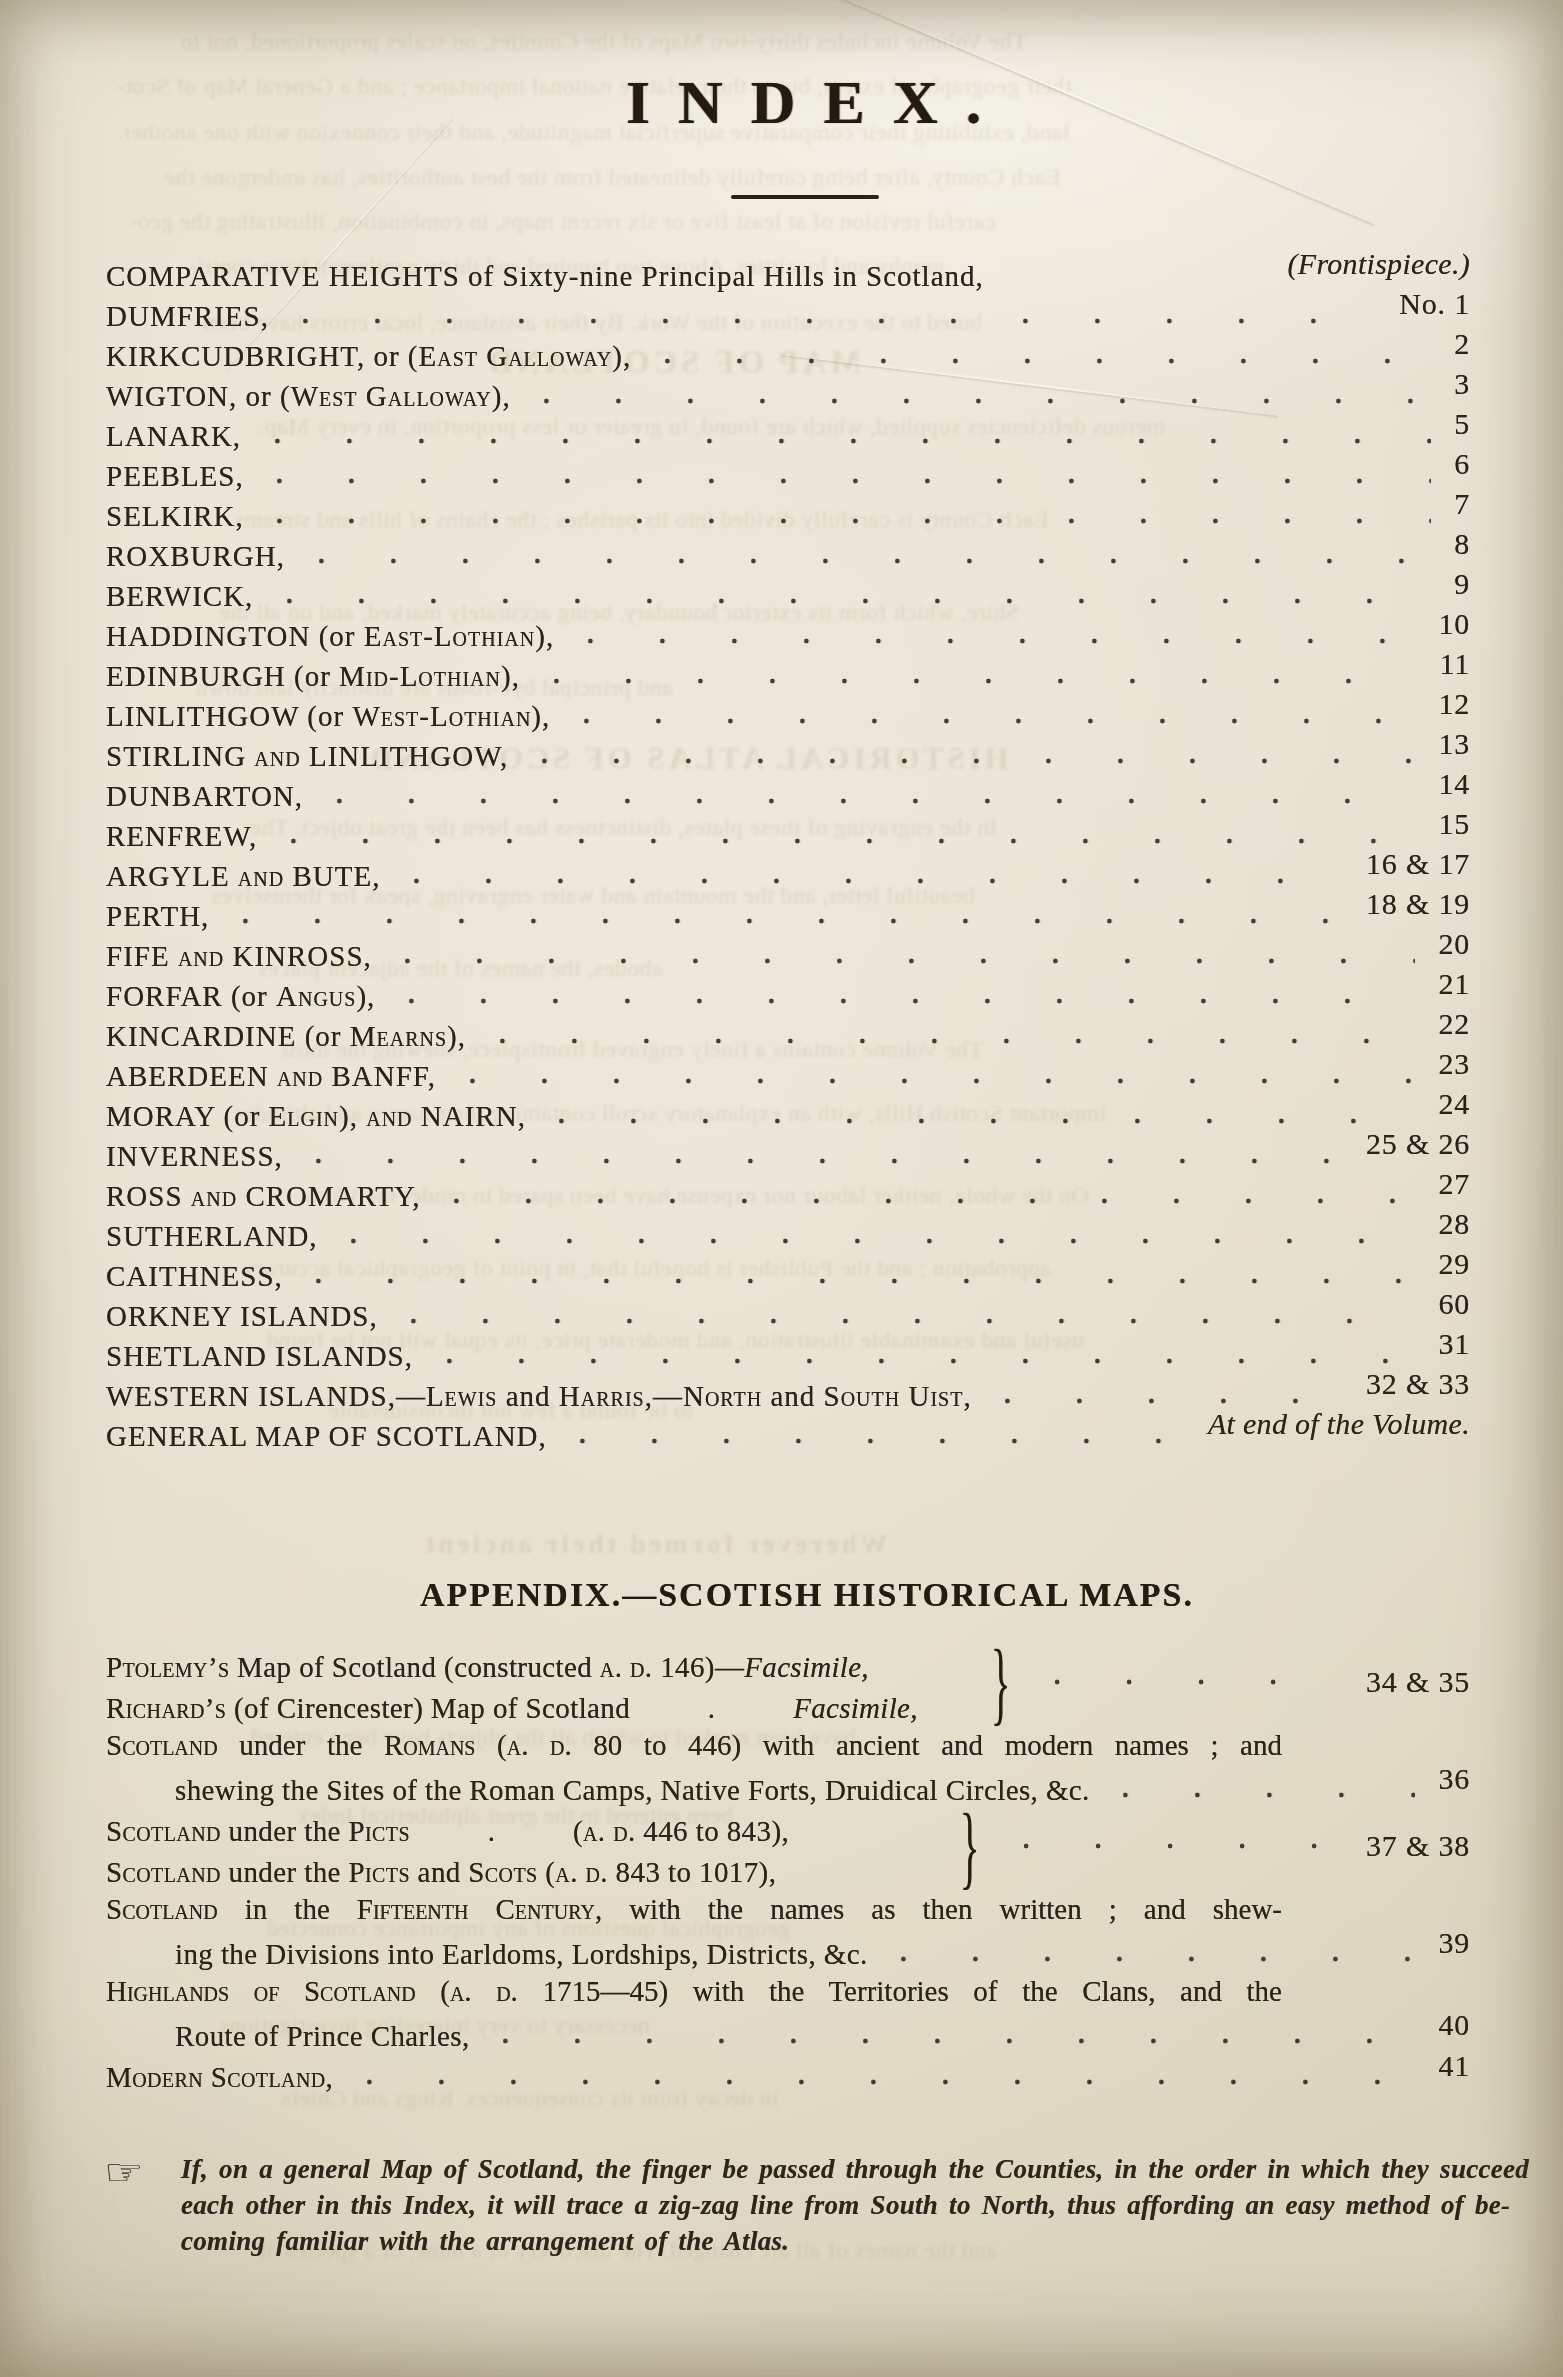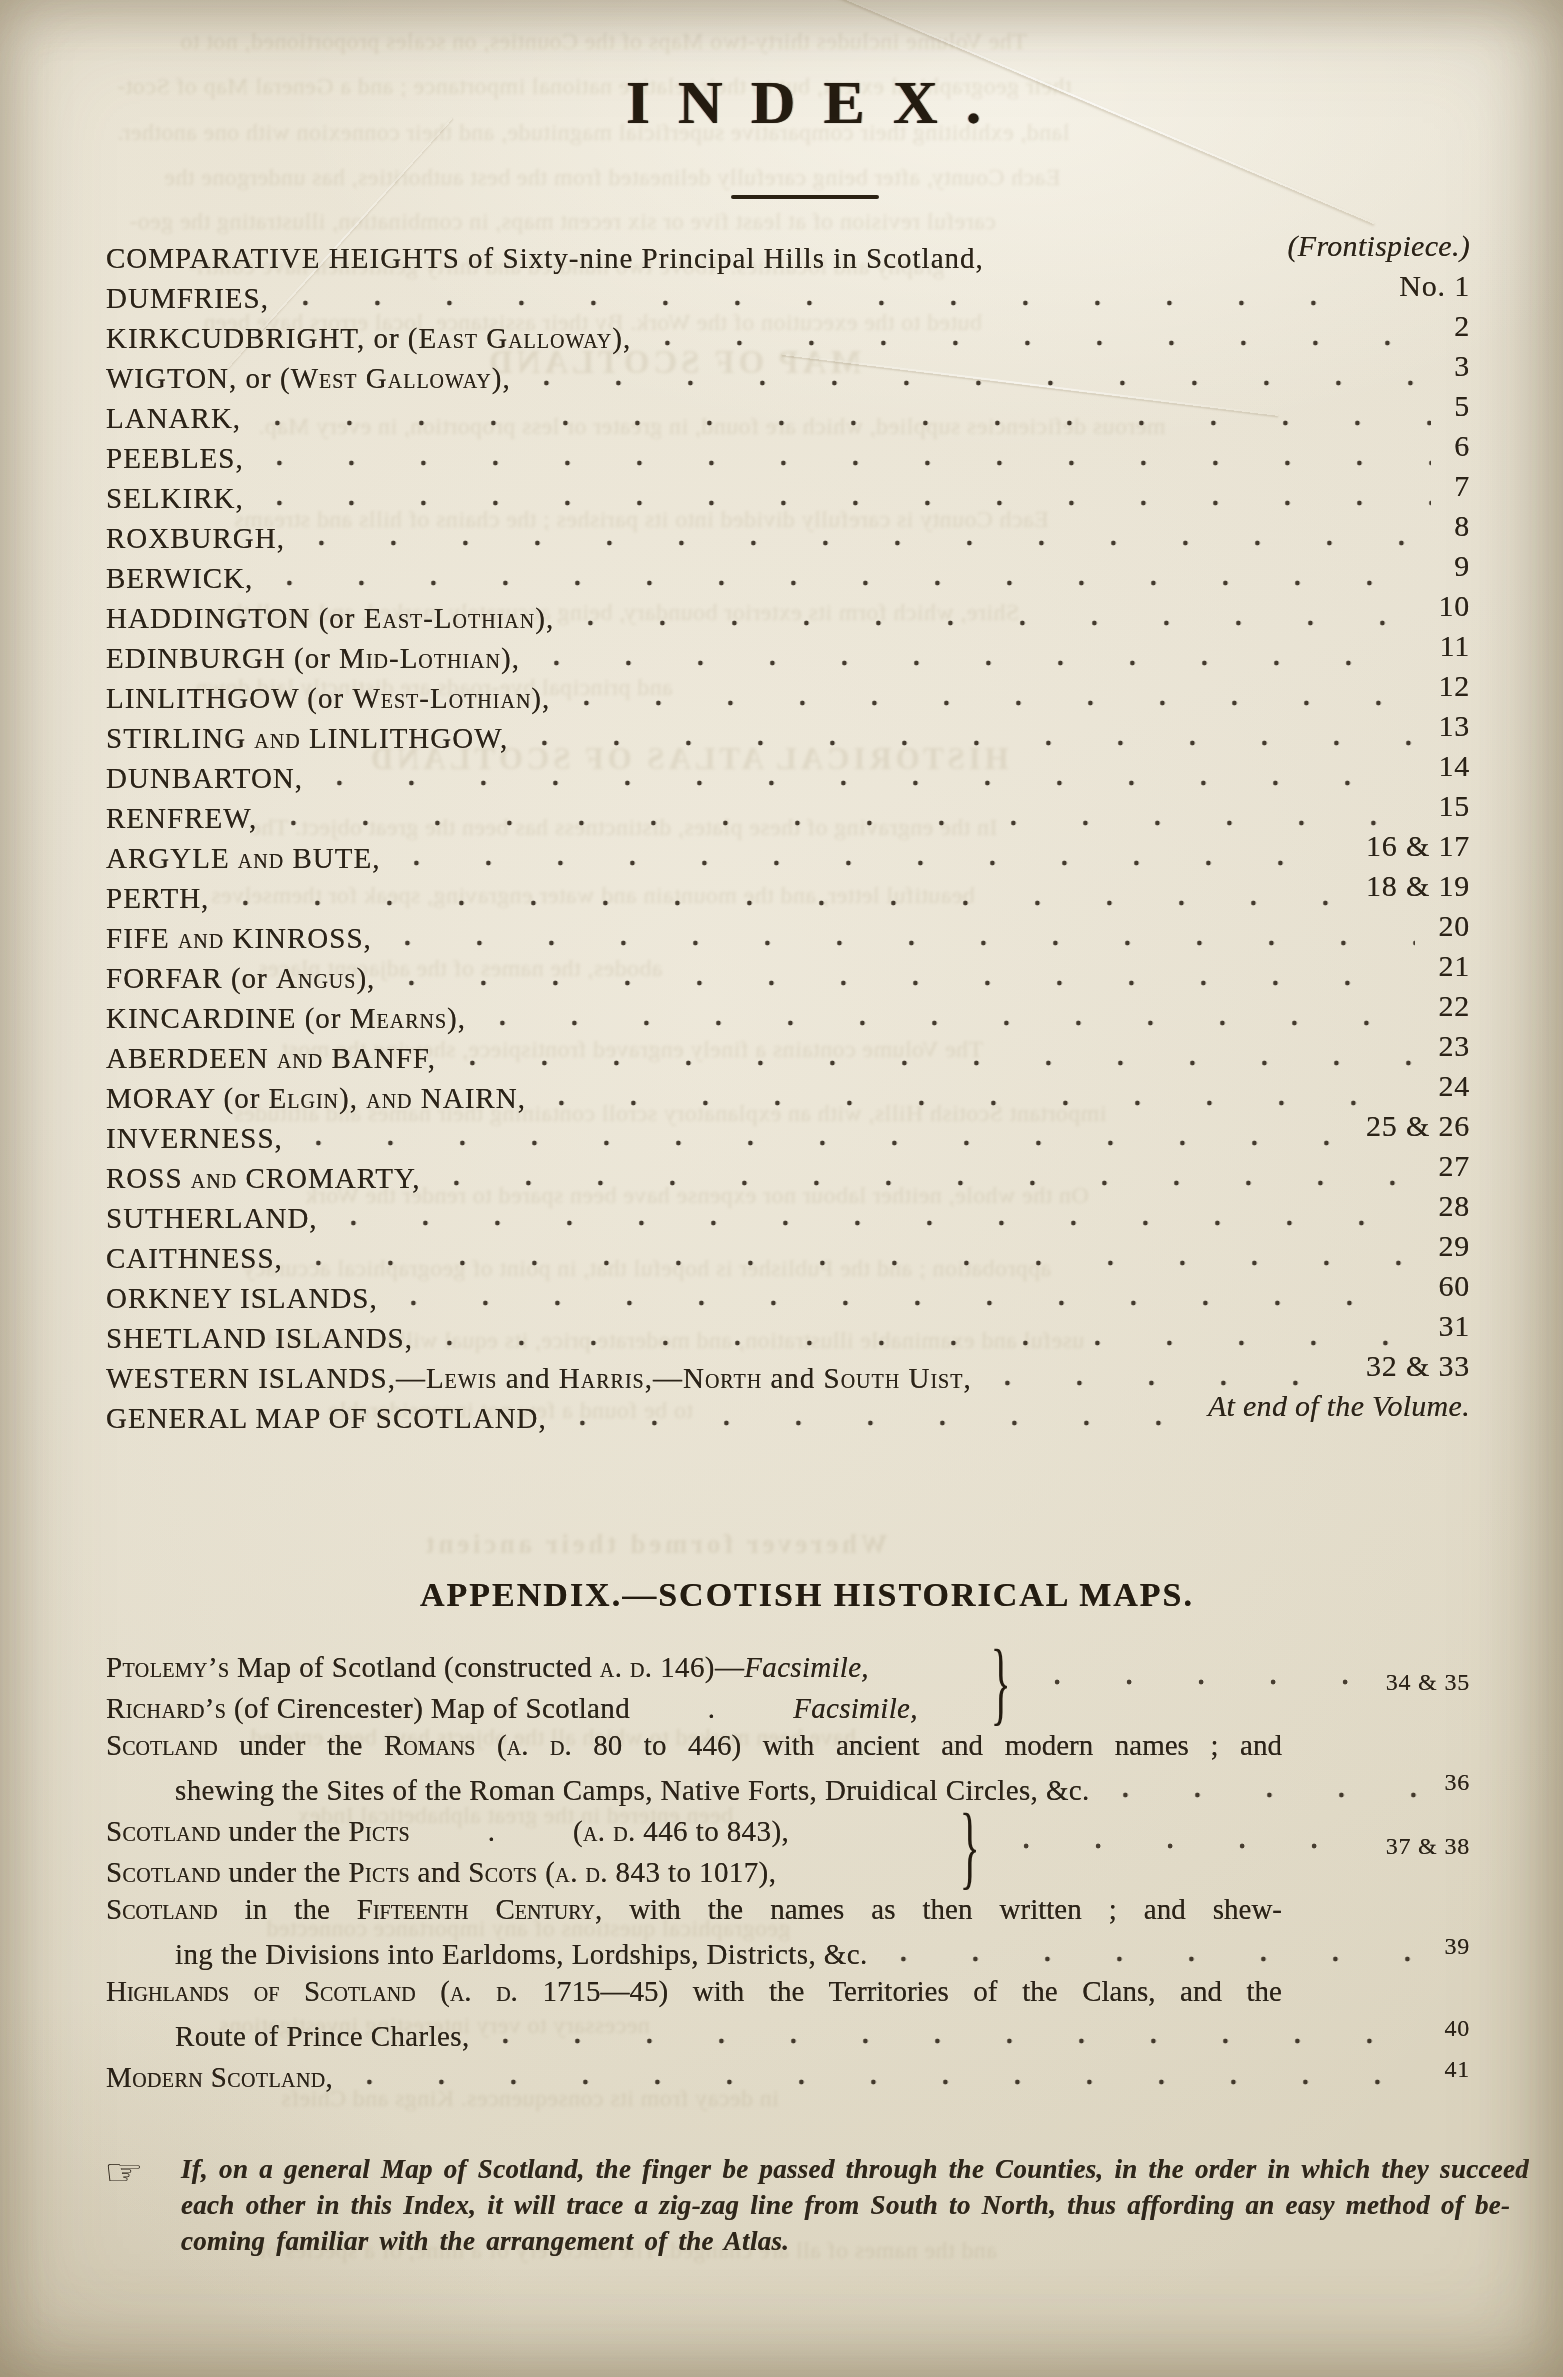--- a/index.html
+++ b/index.html
@@ -71,21 +71,21 @@
     font-size: 62px; font-weight: bold; color: #241c11;
     letter-spacing: 28px; padding-left: 28px; box-sizing: border-box;
     text-shadow: -1.2px 0 0 rgba(150, 60, 40, 0.22), 1.2px 0 0 rgba(40, 90, 90, 0.18), 0 0 0.8px rgba(36,28,17,0.8);
   }
   .rule {
     position: absolute; top: 195px; left: 50%; margin-left: -57px;
     width: 148px; height: 3.9px; background: #2a2113; border-radius: 2.3px;
     box-shadow: 0 0.8px 0 rgba(255,255,255,0.3);
   }
 
-  #index-rows { position: absolute; top: 233px; left: 0; width: 100%; text-align: right; }
+  #index-rows { position: absolute; top: 251px; left: 0; width: 100%; text-align: right; }
   .row { display: flex; align-items: flex-end; height: 40px; }
   .lab {
     font-size: 29px; line-height: 1.05; letter-spacing: 1px; white-space: nowrap;
     text-shadow: 0 0 0.5px rgba(43, 35, 24, 0.75);
   }
   .dots {
     flex: 1 1 auto; height: 7.8px; margin: 0 23.4px 6.3px 26.6px;
     background-image: radial-gradient(circle at 3.1px 3.9px, rgba(44, 34, 22, 0.88) 2px, rgba(44,34,22,0) 2.7px);
     background-size: 72px 7.8px; background-repeat: repeat-x; background-position: 6.3px 0;
   }
@@ -120,21 +120,21 @@
   .brace {
     flex: 0 0 auto; font-size: 94px; line-height: 75px; font-weight: 400;
     transform: scaleX(0.45); transform-origin: center; color: #241c11; margin: 0 -4.7px 0 -3.1px;
   }
   .gdots {
     flex: 1 1 auto; height: 7.8px; margin: 0 23.4px 0 36px; align-self: center;
     background-image: radial-gradient(circle at 3.1px 3.9px, rgba(44, 34, 22, 0.85) 2px, rgba(44,34,22,0) 2.7px);
     background-size: 72px 7.8px; background-repeat: repeat-x;
   }
   .ap-pg {
-    font-size: 24px; line-height: 1; white-space: nowrap; text-align: right; letter-spacing: 0.8px;
+    font-size: 30px; line-height: 1; white-space: nowrap; text-align: right; letter-spacing: 0.8px;
     text-shadow: 0 0 0.5px rgba(43, 35, 24, 0.7);
   }
   .ap-line .ap-pg { transform: translateY(-11px); }
 
   .footnote { position: absolute; top: 2151px; left: 0; width: 1297px; color: #2e261a; }
   .manicule {
     position: absolute; left: -1.6px; top: 0px;
     font-family: "DejaVu Sans", sans-serif; font-style: normal;
     font-size: 37px; transform: scaleX(1.2); transform-origin: left center;
     color: #241c11;

